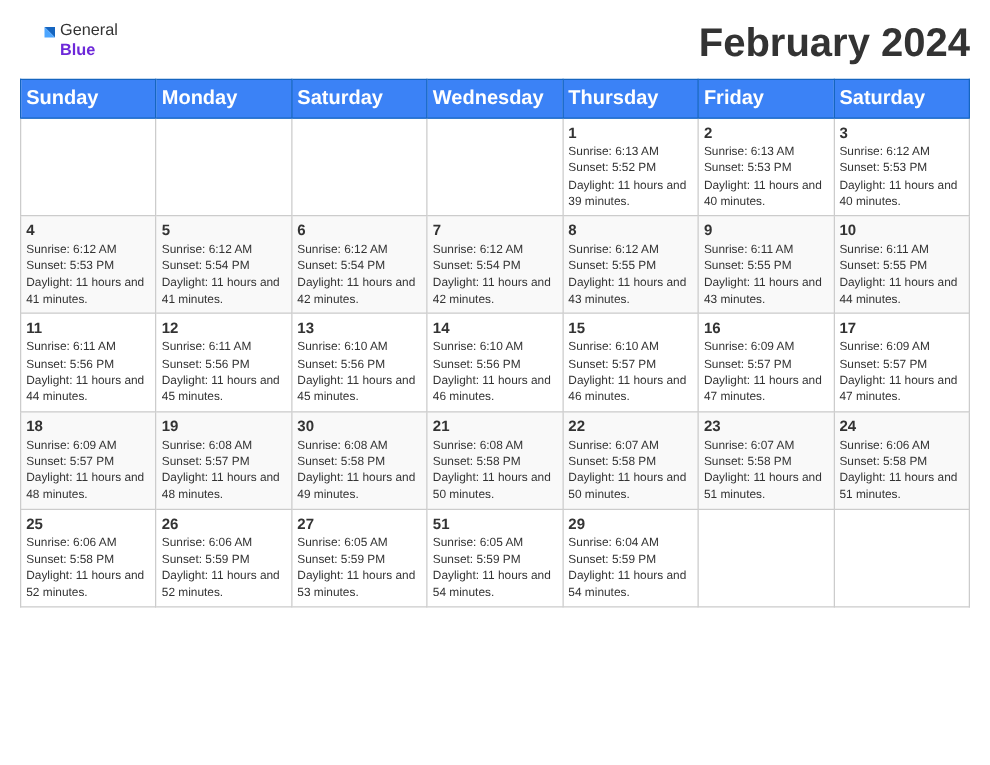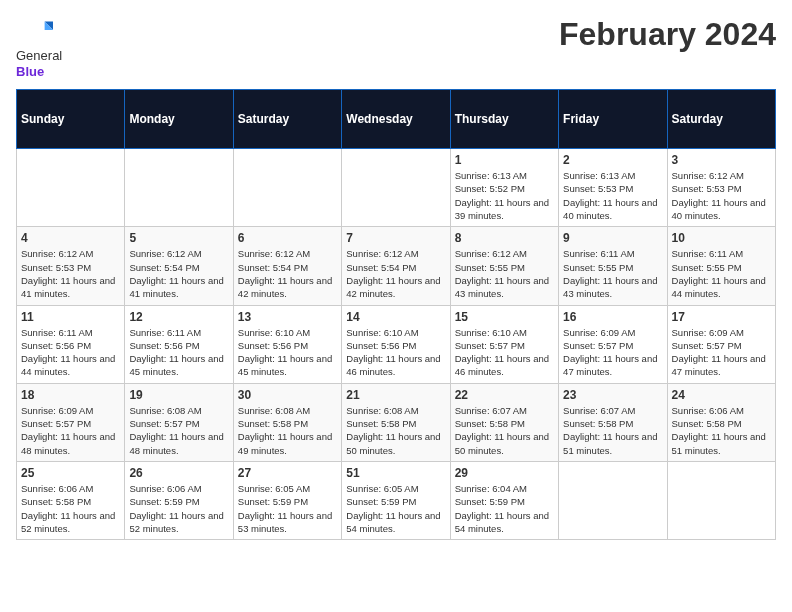--- a/index.html
+++ b/index.html
@@ -11,23 +11,22 @@
       padding: 16px;
     }
     .header-section {
       display: flex;
       justify-content: space-between;
       align-items: flex-start;
       margin-bottom: 10px;
     }
     .logo {
       display: flex;
-      align-items: center;
+      align-items: flex-start;
       gap: 4px;
-      flex-direction: column;
     }
     .logo-text {
       font-size: 13px;
       line-height: 1.2;
     }
     .logo-general { color: #333; font-weight: normal; }
     .logo-blue { color: #6d28d9; font-weight: bold; }
     .logo-icon {
       width: 28px;
       height: 28px;
@@ -44,25 +43,25 @@
       font-size: 15px;
       color: #333;
       font-weight: normal;
     }
     .calendar {
       width: 100%;
       border-collapse: collapse;
       font-size: 10.5px;
     }
     .calendar thead th {
-      background-color: #0f172a;
+      background-color: #3b82f6;
       color: #fff;
-      padding: 22px 4px;
+      padding: 6px 4px;
       text-align: left;
-      font-size: 12px;
+      font-size: 16px;
       font-weight: bold;
       border: 1px solid #1565c0;
     }
     .calendar tbody td {
       border: 1px solid #ccc;
       vertical-align: top;
       padding: 4px;
       width: 108px;
       min-height: 80px;
       background: #fff;

